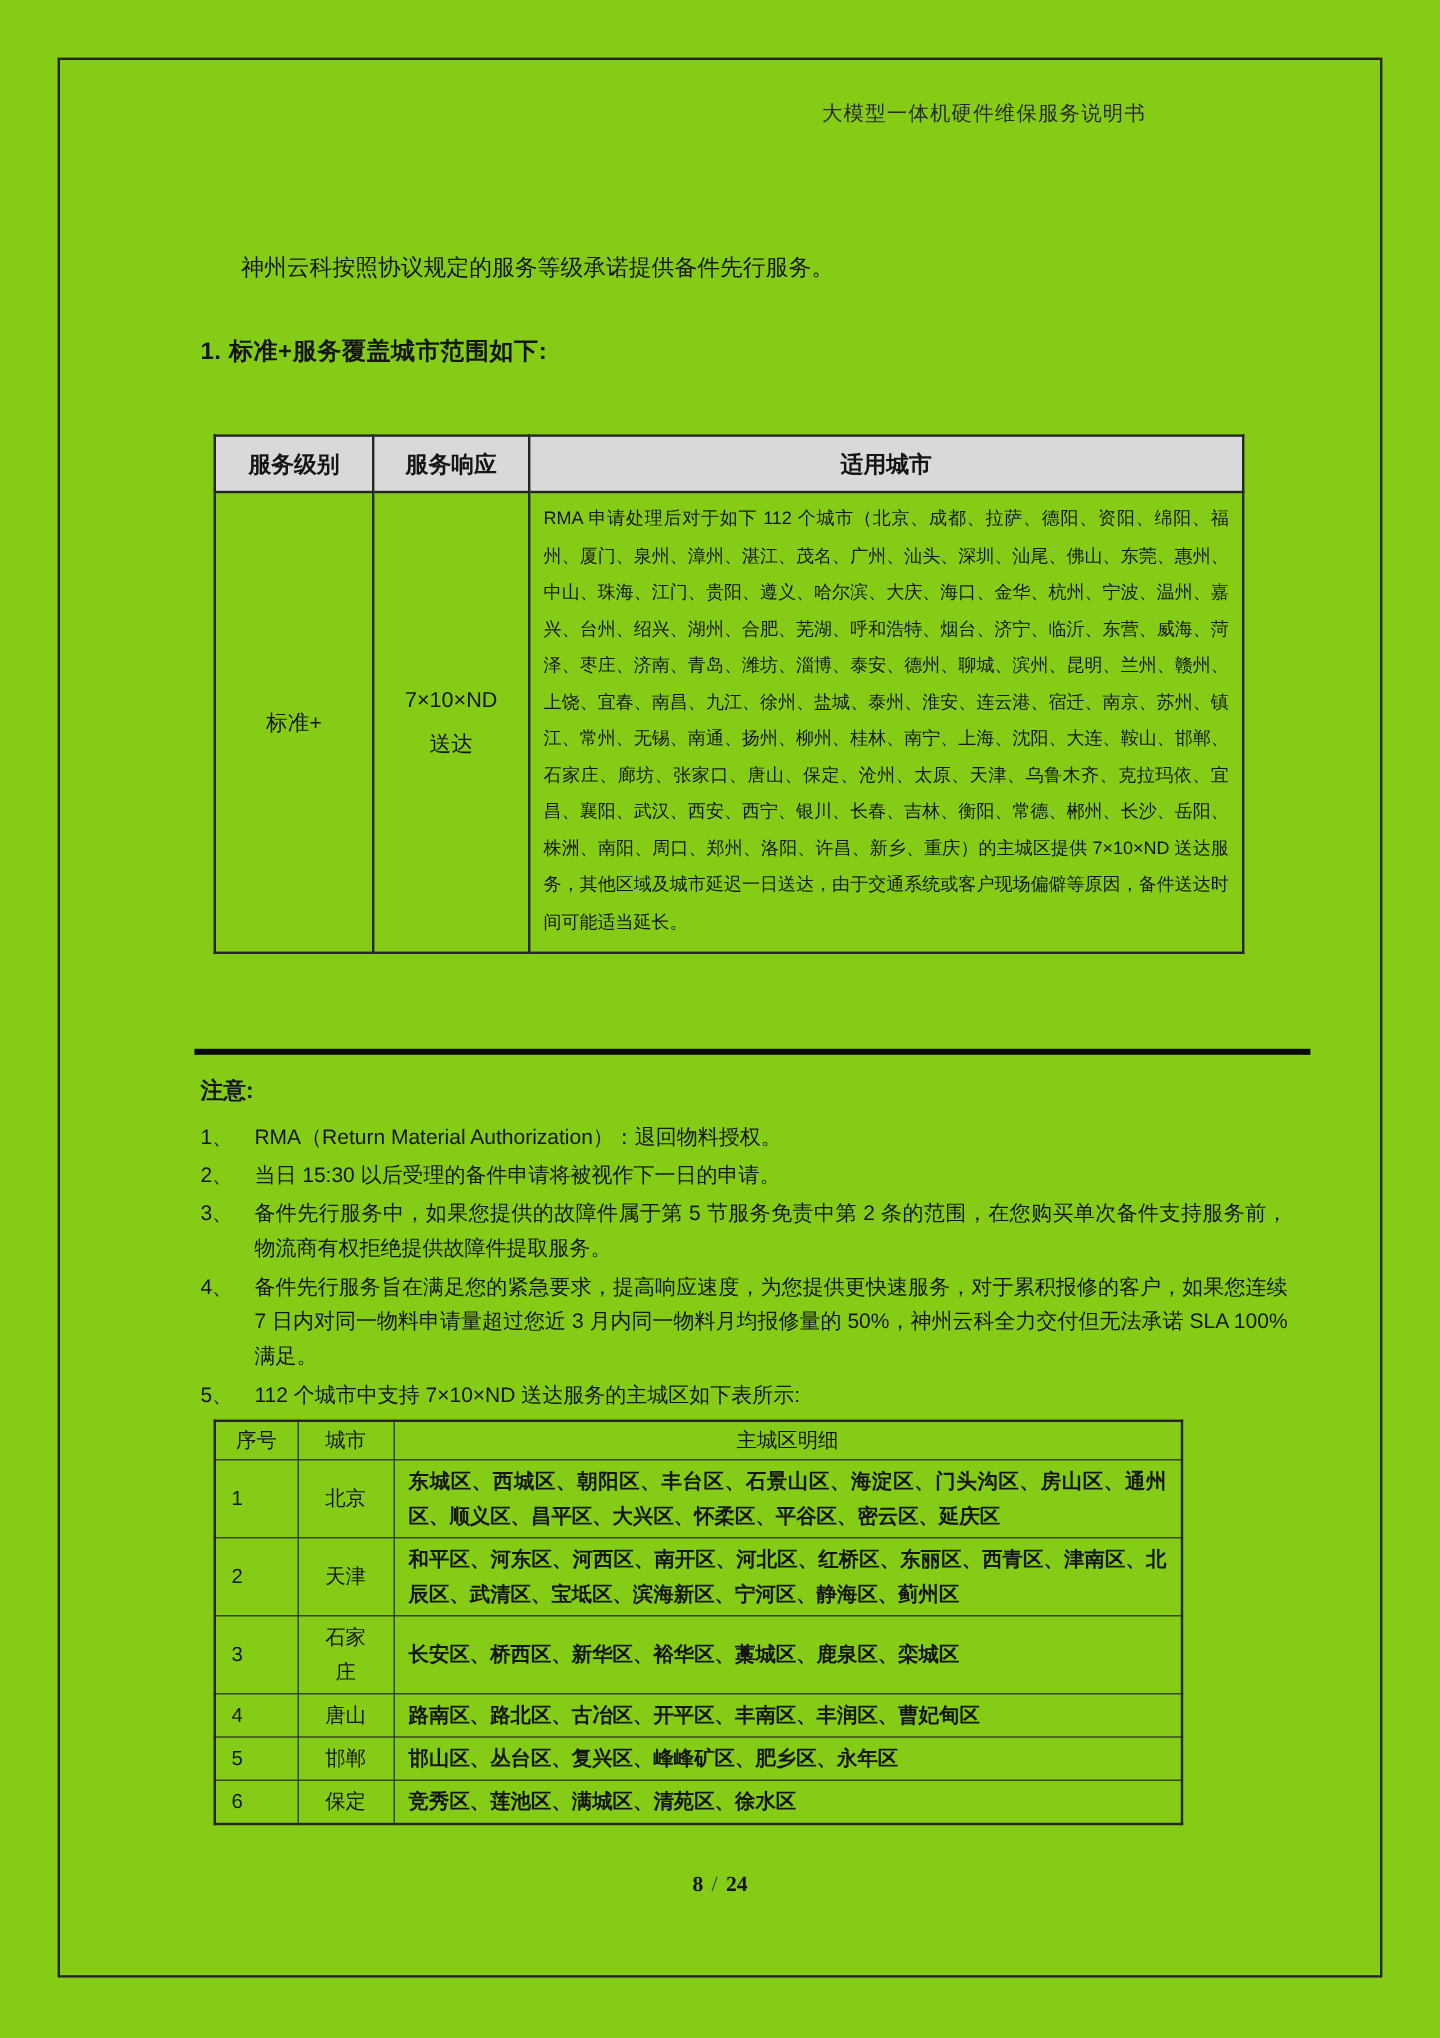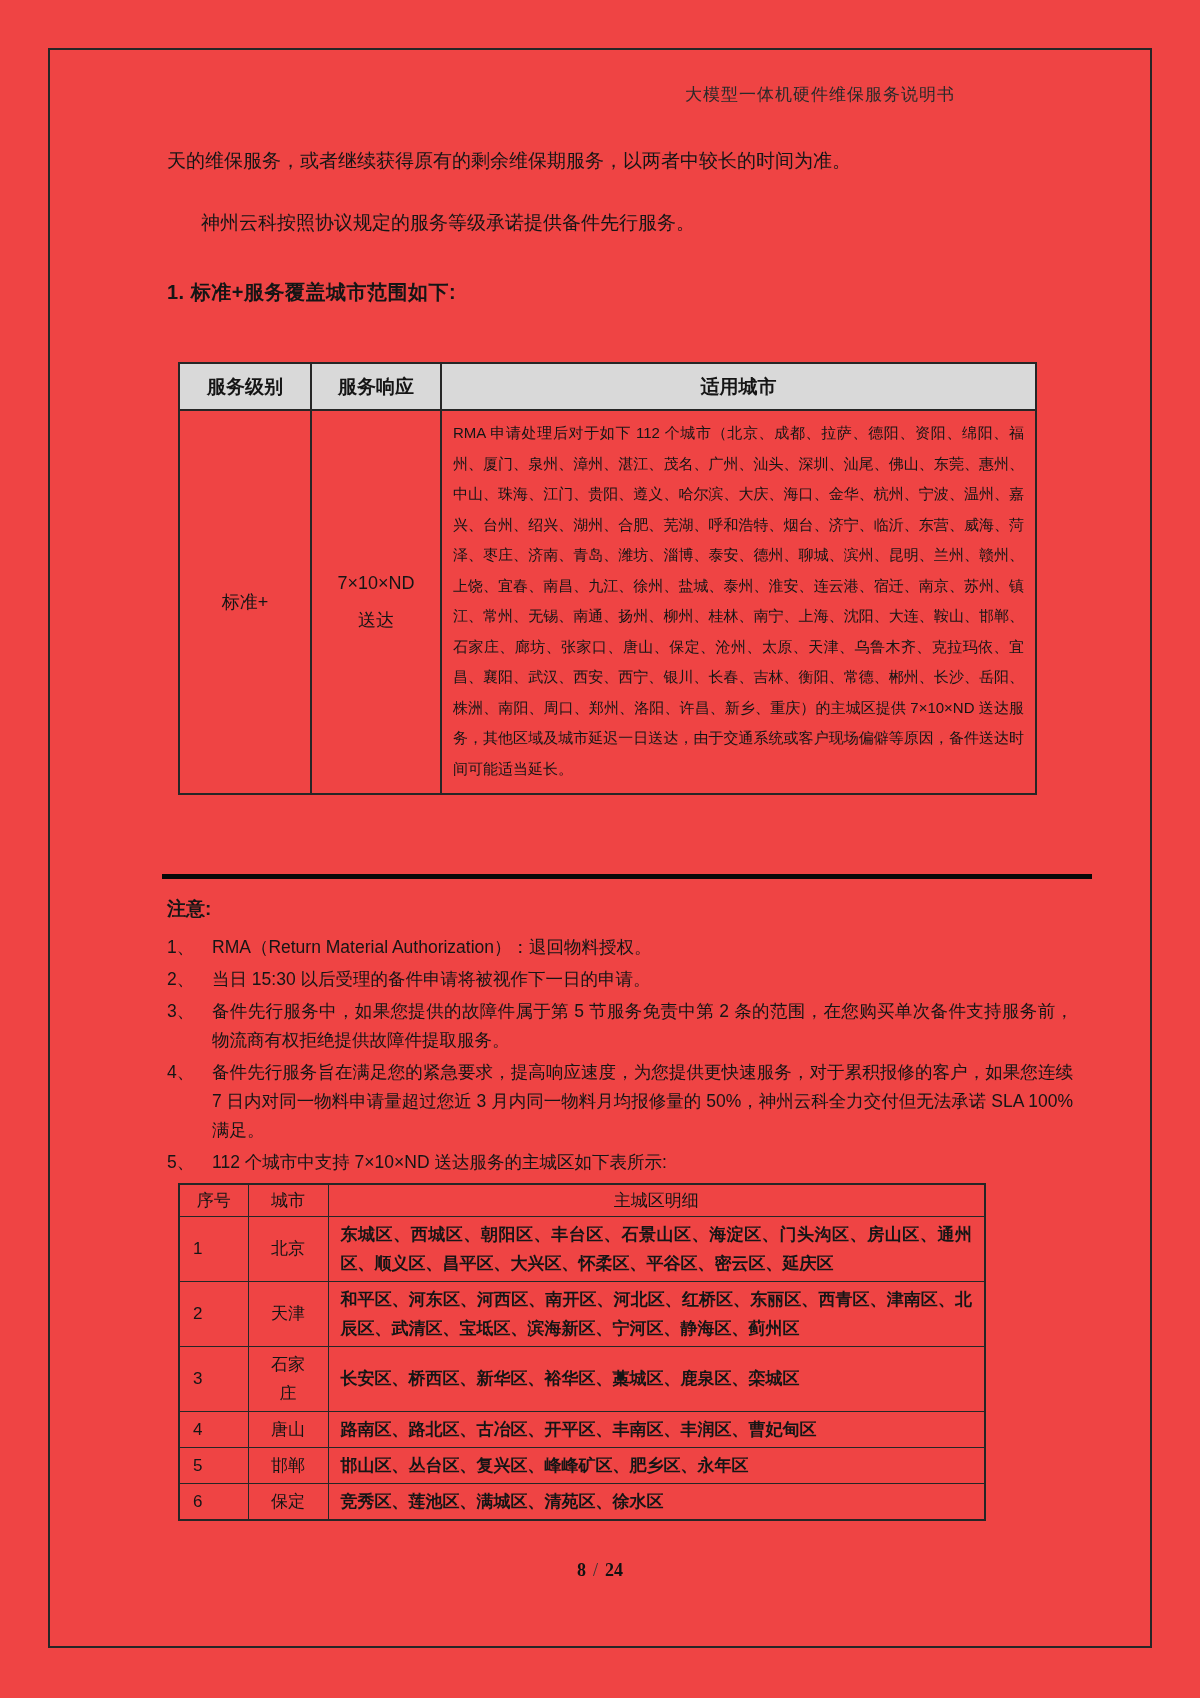--- a/index.html
+++ b/index.html
@@ -2,21 +2,21 @@
 <html style="--table-header-bg: #d9d9d9; --border-color: #262626; --divider-color: #080808;"><head>
 <meta charset="utf-8">
 <style>
   * { margin:0; padding:0; box-sizing:border-box; }
   html,body { background:#ffffff; }
   body {
     width:1200px; height:1698px;
     font-family:"Liberation Sans","DejaVu Sans",sans-serif;
     color:#151515;
   }
-  .page { position:relative; width:1200px; height:1698px; background:#ef4444; overflow:hidden; }
+  .page { position:relative; width:1200px; height:1698px; background:#84cc16; overflow:hidden; }
   .page-border {
     position:absolute; left:48px; top:48px; width:1104px; height:1600px;
     border:2px solid var(--border-color,#2e2e2e);
   }
   .doc-header {
     position:absolute; top:83px; right:245px;
     font-family:"Liberation Serif","DejaVu Serif",serif;
     font-size:17px; color:#2a2a2a; letter-spacing:1px;
   }
   .p-intro1 { position:absolute; left:167px; top:148px; width:780px; font-size:19px; }
@@ -66,21 +66,20 @@
 </style>
 </head>
 <body>
 
 <div class="page">
 
   <div class="page-border"></div>
 
   <div class="doc-header">大模型一体机硬件维保服务说明书</div>
 
-  <p class="p-intro1">天的维保服务，或者继续获得原有的剩余维保期服务，以两者中较长的时间为准。</p>
   <p class="p-intro2">神州云科按照协议规定的服务等级承诺提供备件先行服务。</p>
 
   <h2 class="section-heading">1. 标准+服务覆盖城市范围如下:</h2>
 
   <table class="service-table">
     <colgroup>
         <col style="width:132px">
         <col style="width:130px">
         <col>
       </colgroup>

